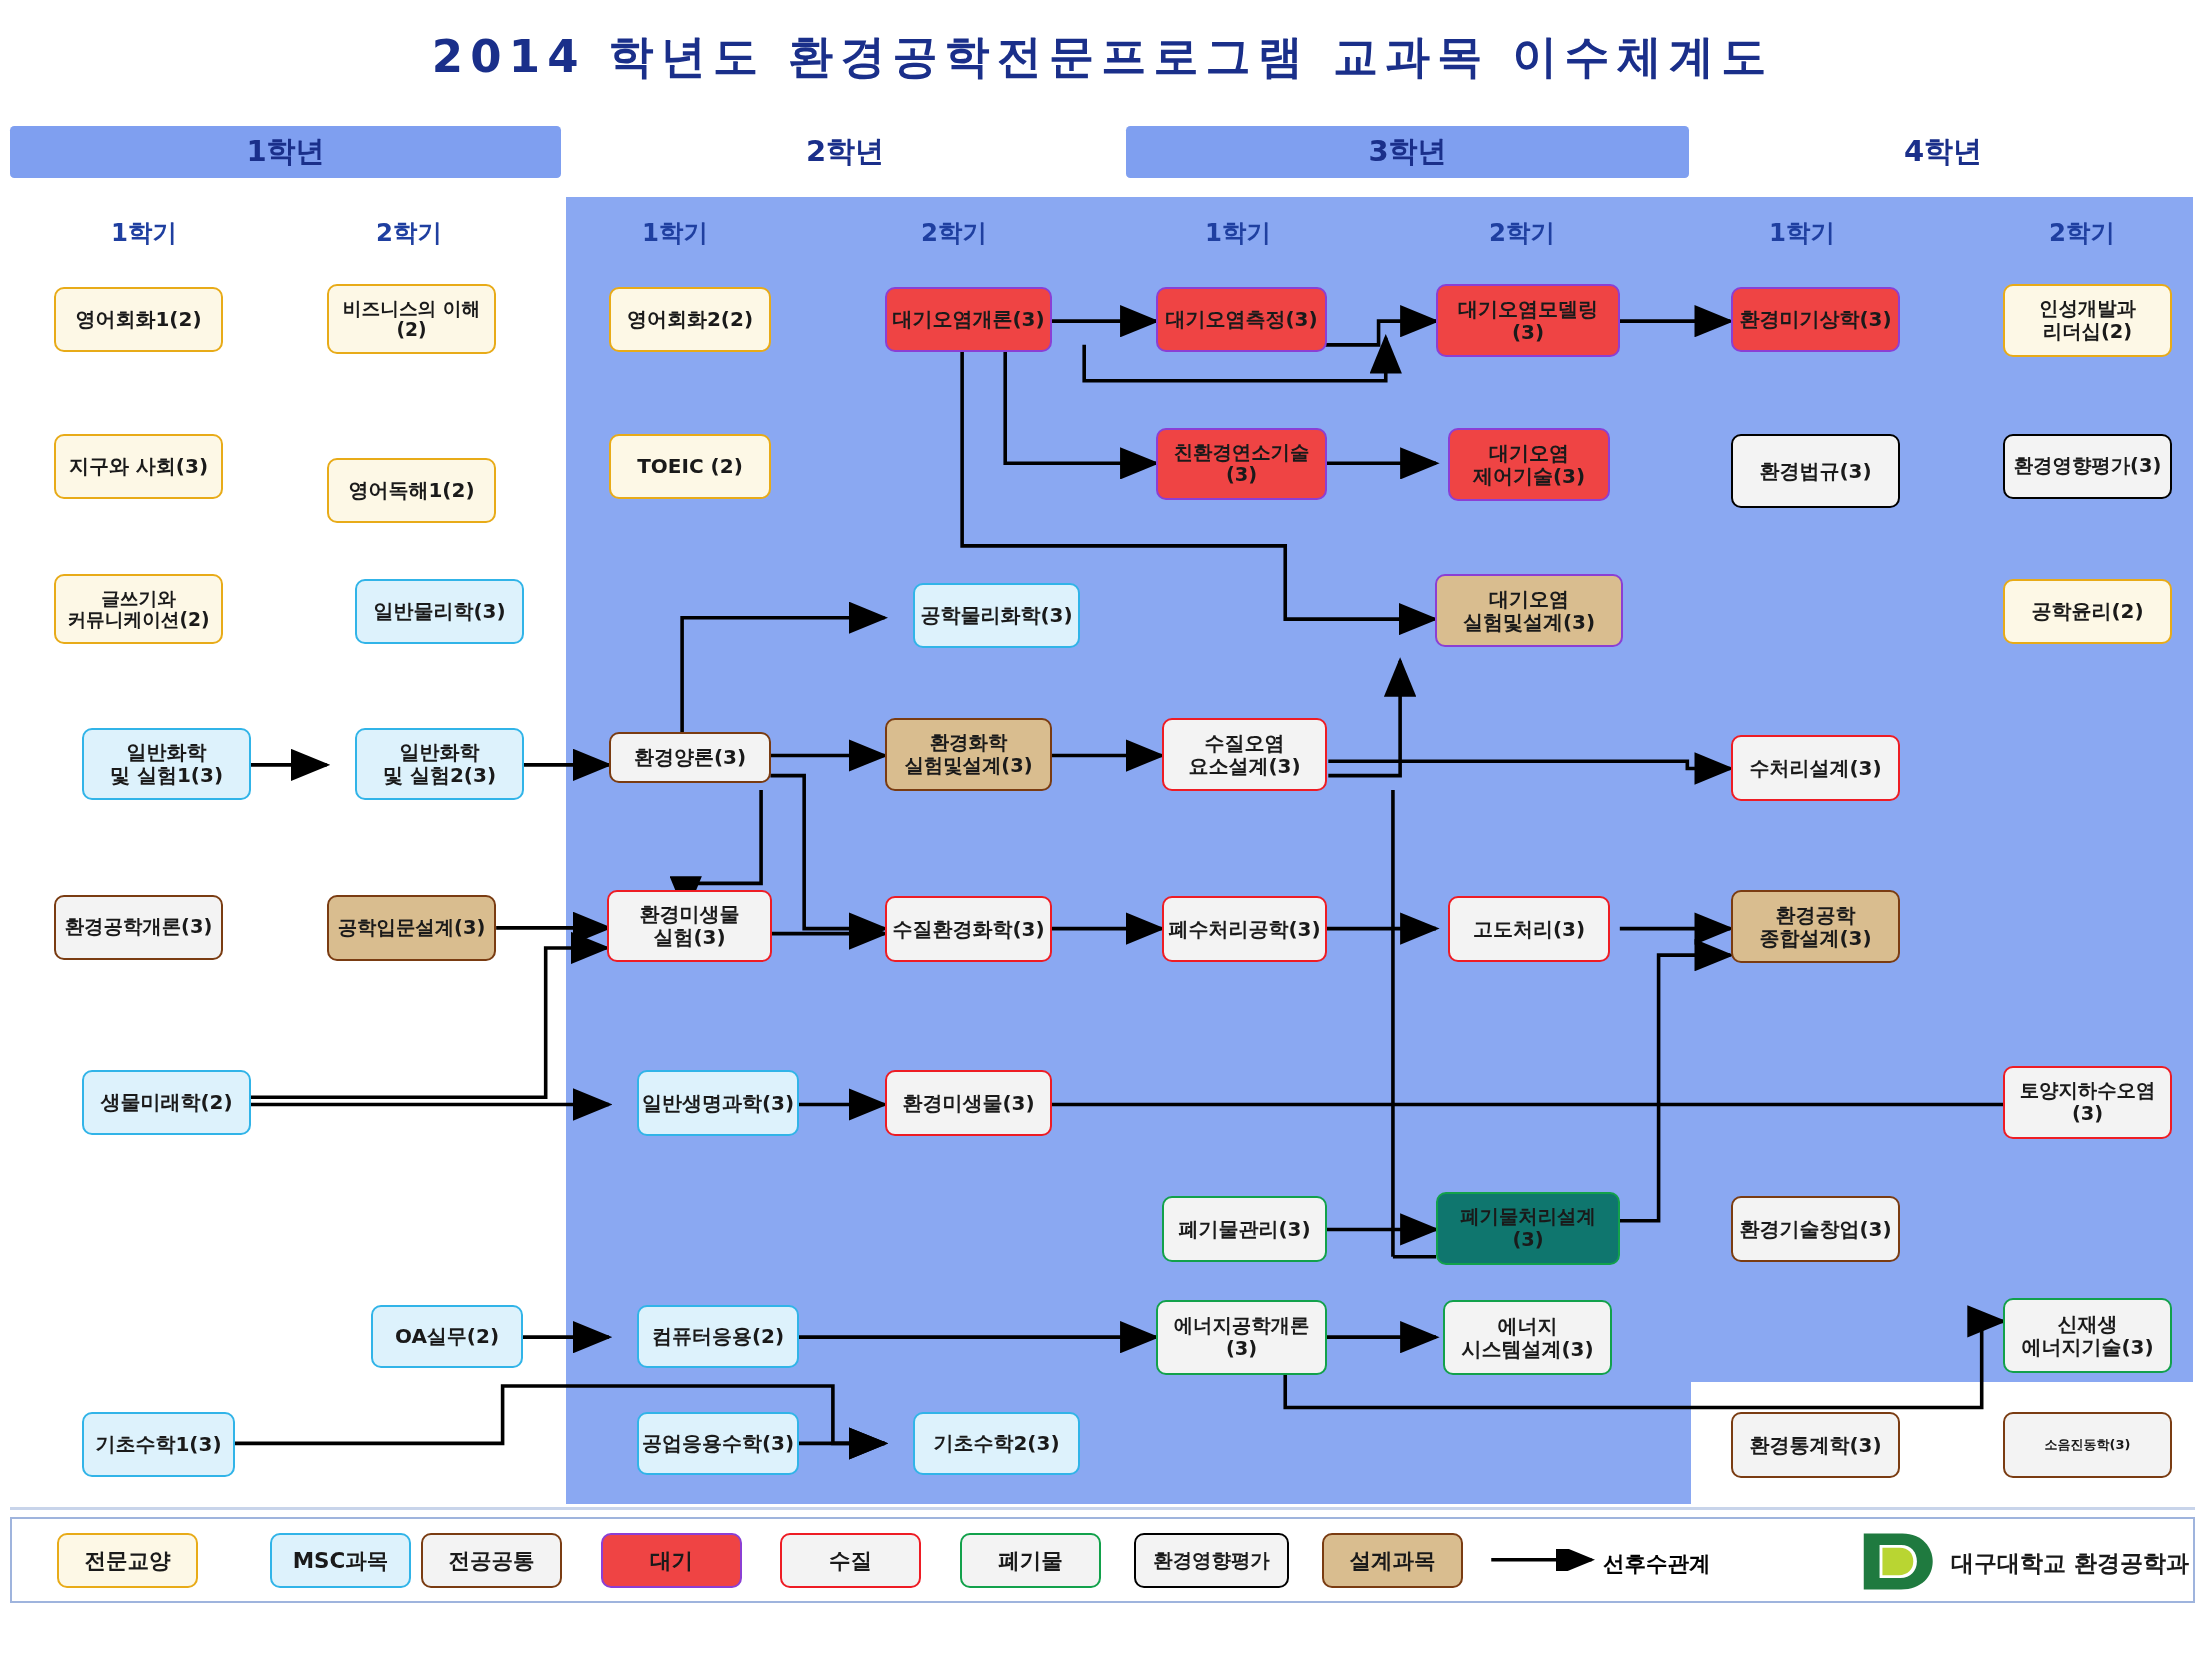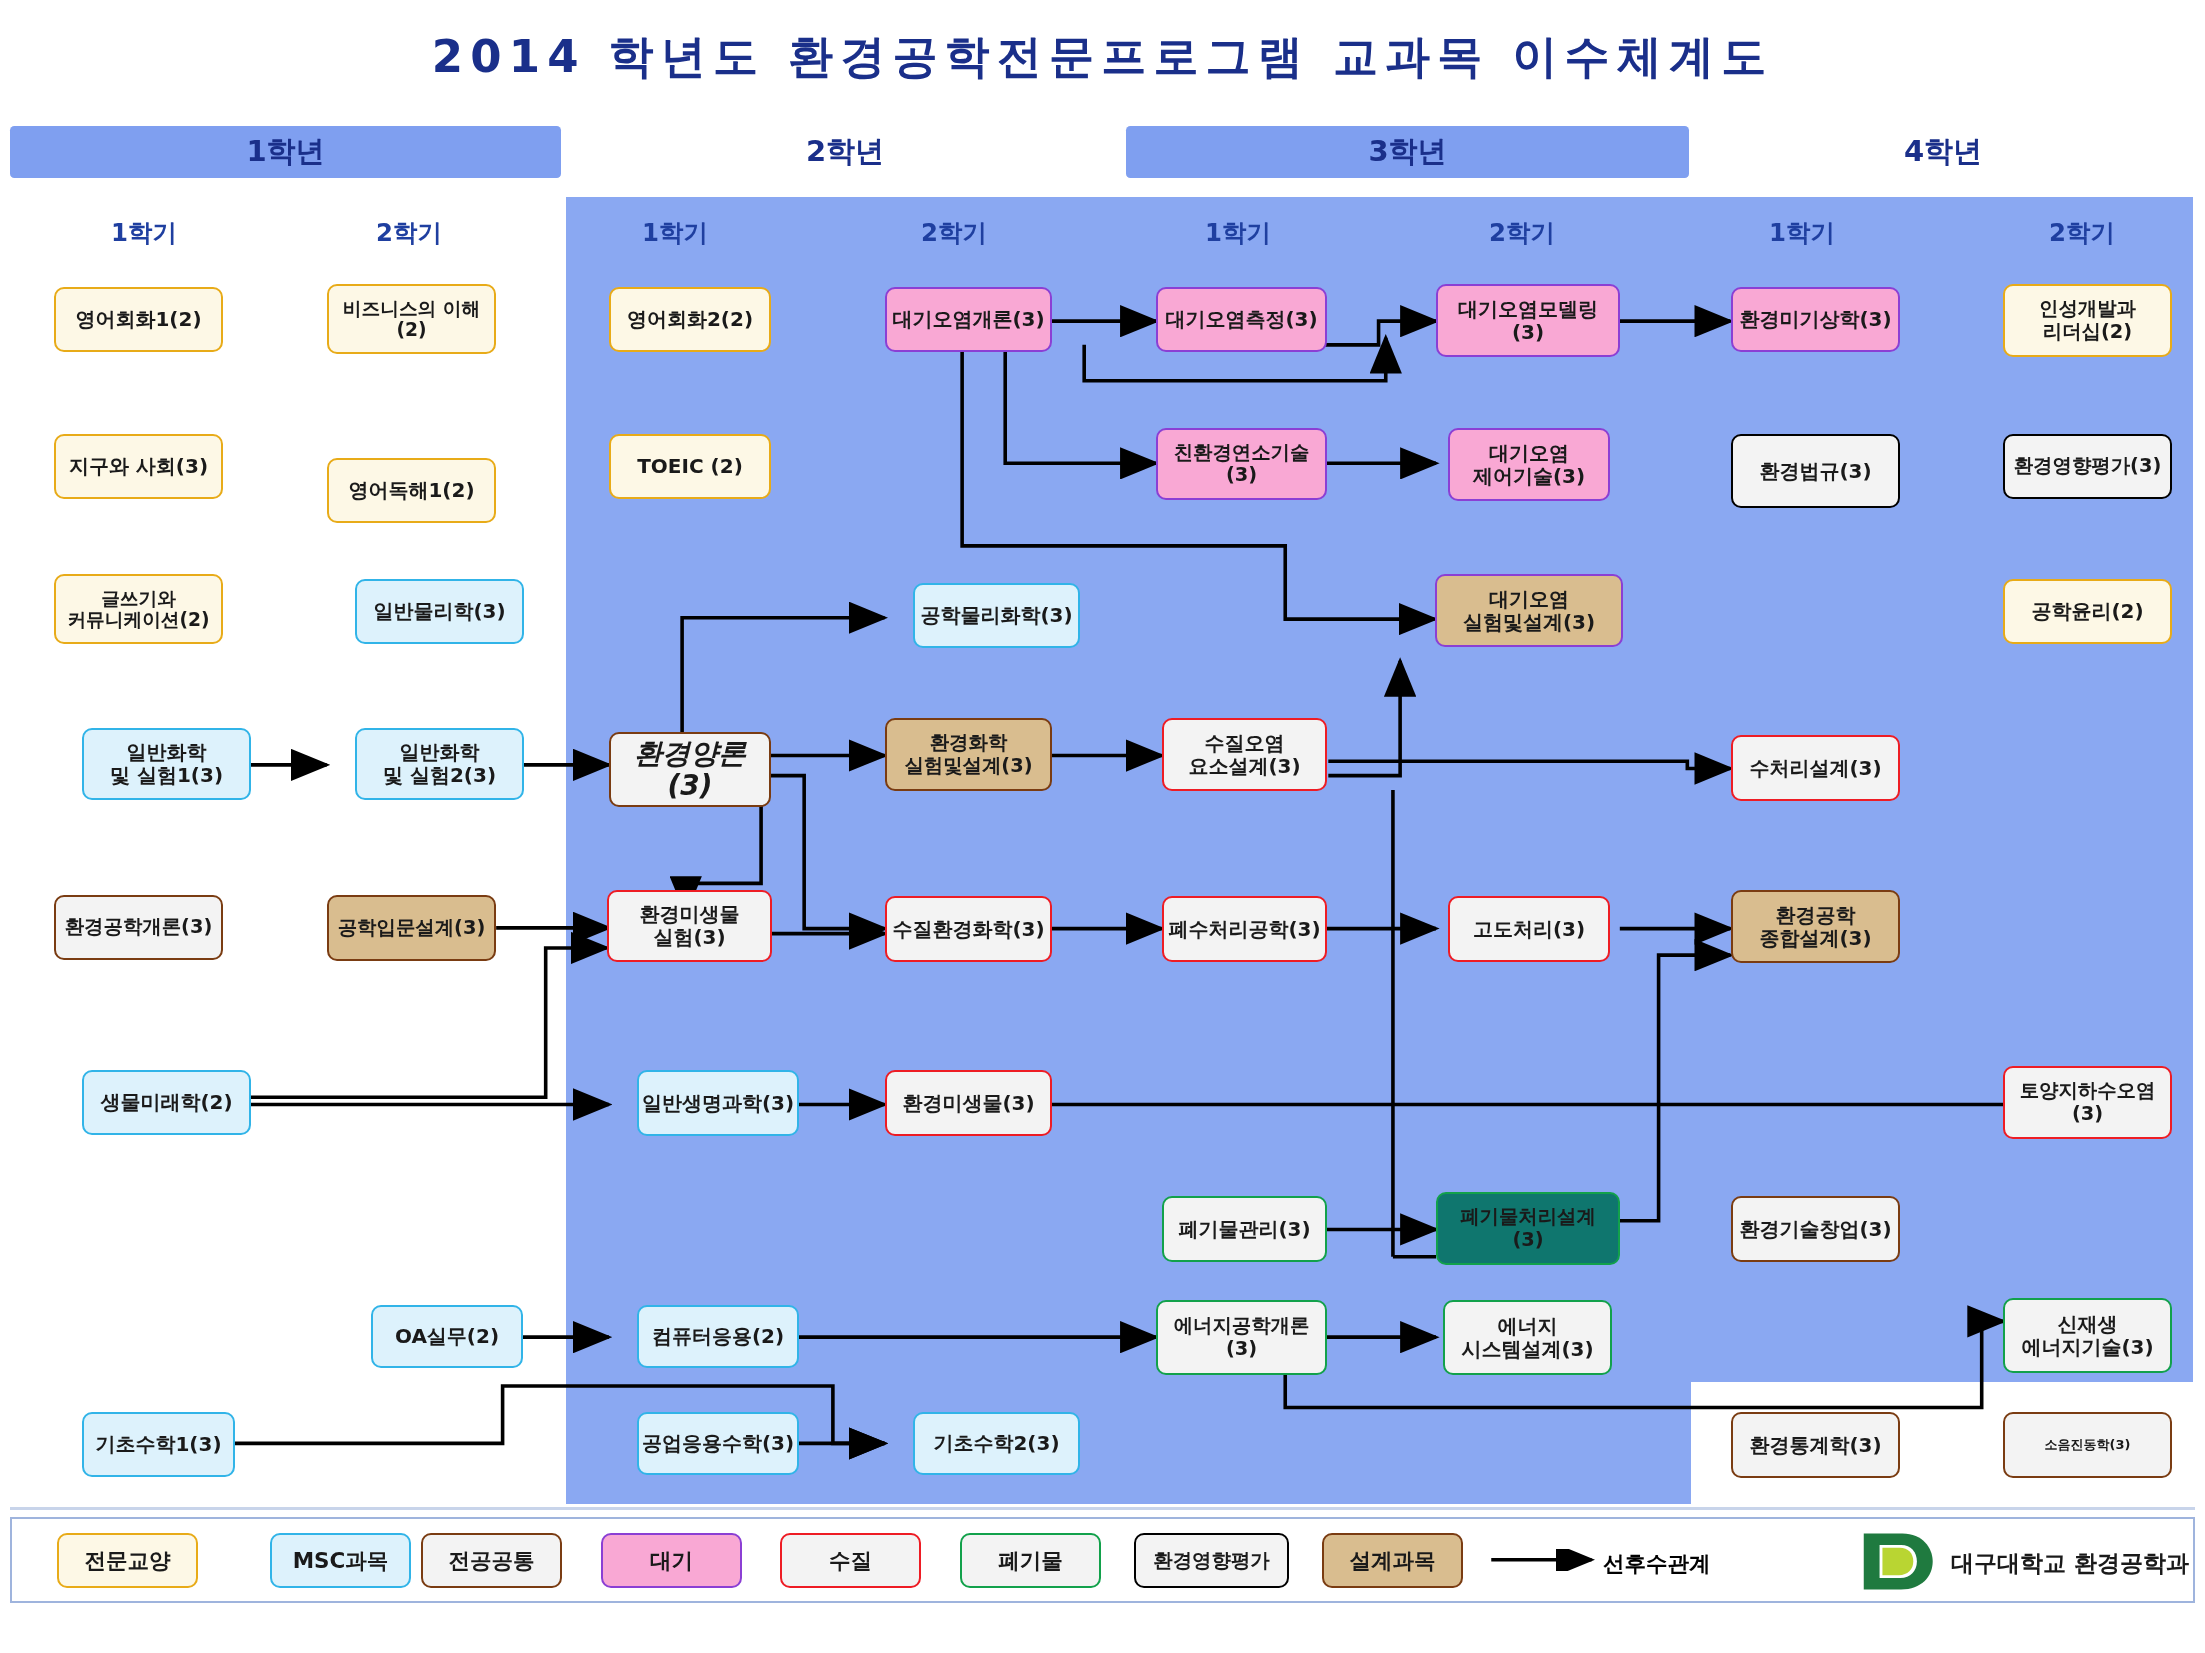--- a/index.html
+++ b/index.html
@@ -39,21 +39,21 @@
   
   .course {
     position:absolute; border-radius:10px; display:flex; align-items:center;
     justify-content:center; text-align:center; font-weight:bold;
     line-height:1.14; padding:1.4px 2.9px; z-index:5;
     font-family:"DejaVu Sans","Liberation Sans",sans-serif;
   }
   .c-gyoyang { background:#fdf8e6; border:2.9px solid #e8ab18; color:#1a1a1a; }
   .c-msc     { background:#ddf2fc; border:2.9px solid #31b4e8; color:#1a1a1a;margin-left:28px; }
   .c-common  { background:#f3f3f3; border:2.9px solid #7a3c12; color:#1a1a1a; }
-  .c-air     { background:#f9a8d4; border:2.9px solid #8b3fd4; color:#1a1a1a; }
+  .c-air     { background:#ef4444; border:2.9px solid #8b3fd4; color:#1a1a1a; }
   .c-water   { background:#f3f3f3; border:2.9px solid #ee1c24; color:#1a1a1a; }
   .c-waste   { background:#f3f3f3; border:2.9px solid #12a14b; color:#1a1a1a; }
   .c-eia     { background:#f3f3f3; border:2.9px solid #000000; color:#1a1a1a; }
   .c-design-common { background:#d9bd8f; border:2.9px solid #7a3c12; color:#1a1a1a; }
   .c-design-air    { background:#d9bd8f; border:2.9px solid #8b3fd4; color:#1a1a1a; }
   .c-design-waste  { background:#0f766e; border:2.9px solid #12a14b; color:#1a1a1a; }
 
   
   #arrows { position:absolute; left:0; top:0; width:2205px; height:1654px; z-index:3; }
 
@@ -233,21 +233,21 @@
   <div class="course c-msc" style="left:343px; top:1305px; width:152px; height:63px; font-size:20px;">
     <span>OA실무(2)</span>
     </div>
 
   <div class="course c-gyoyang" style="left:609px; top:287px; width:162px; height:65px; font-size:20px;">
     <span>영어회화2(2)</span>
     </div>
   <div class="course c-gyoyang" style="left:609px; top:434px; width:162px; height:65px; font-size:20px;">
     <span>TOEIC (2)</span>
     </div>
-  <div class="course c-common" style="left:609px; top:732px; width:162px; height:75px; font-size:28px;font-style:italic;">
+  <div class="course c-common" style="left:609px; top:732px; width:162px; height:51px; font-size:20px;">
     <span>환경양론(3)</span>
     </div>
   <div class="course c-water" style="left:607px; top:890px; width:165px; height:72px; font-size:20px; white-space:pre-line;">
     <span>환경미생물
 실험(3)</span></div>
   <div class="course c-msc" style="left:609px; top:1070px; width:162px; height:66px; font-size:20px;">
     <span>일반생명과학(3)</span>
     </div>
   <div class="course c-msc" style="left:609px; top:1305px; width:162px; height:63px; font-size:20px;">
     <span>컴퓨터응용(2)</span>

